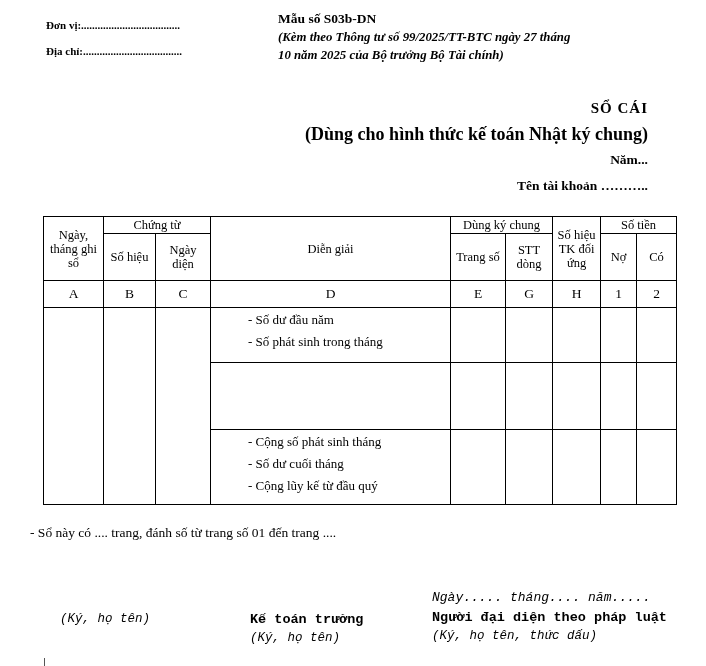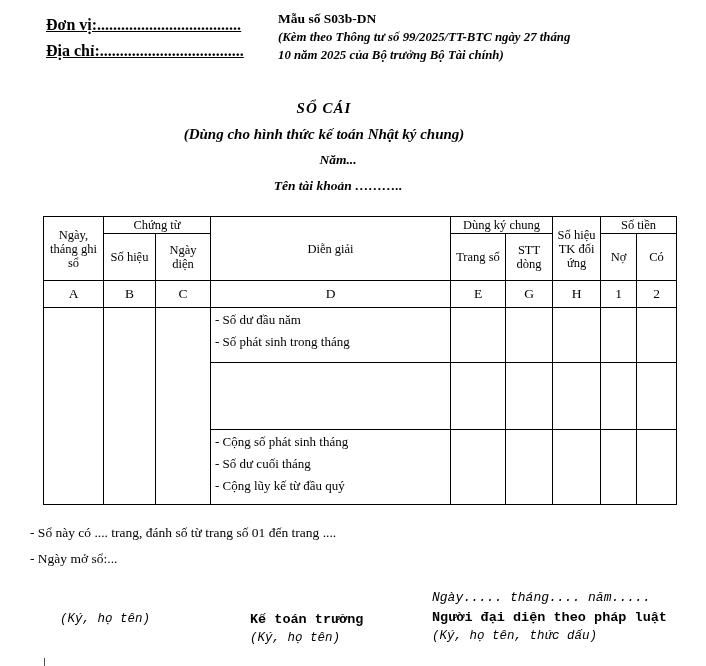--- a/index.html
+++ b/index.html
@@ -24,25 +24,24 @@
     width: 706px;
     height: 92px;
   }
   .unit-block {
     position: absolute;
     left: 46px;
     top: 12px;
     width: 260px;
   }
   .unit-line {
-    font-size: 16px;
+    font-size: 11px;
     font-weight: bold;
     line-height: 26px;
     white-space: nowrap;
-    text-decoration: underline;
   }
   .form-block {
     position: absolute;
     left: 278px;
     top: 10px;
     width: 420px;
     text-align: left;
   }
   .form-code {
     font-size: 13.5px;
@@ -55,31 +54,30 @@
     font-weight: bold;
     line-height: 18px;
   }
 
   
   .title-zone {
     position: absolute;
     top: 96px;
     left: 0;
     width: 648px;
-    text-align: center;
-    font-style: italic;
+    text-align: right;
   }
   .doc-title {
     font-size: 15px;
     font-weight: bold;
     letter-spacing: 1px;
     line-height: 24px;
   }
   .doc-subtitle {
-    font-size: 15px;
+    font-size: 18px;
     font-weight: bold;
     line-height: 24px;
     margin-top: 2px;
   }
   .doc-year,
   .doc-account-name,
   .doc-account-code {
     font-size: 13.5px;
     font-weight: bold;
     line-height: 24px;
@@ -115,20 +113,21 @@
   }
   .desc-cell {
     text-align: left !important;
     vertical-align: top !important;
     padding-left: 4px !important;
   }
   .desc-cell .line {
     line-height: 22px;
     font-size: 13px;
     white-space: nowrap;
+    margin-left: 33px;
   }
   .band-a { height: 52px; }
   .band-b { height: 64px; }
   .band-c { height: 72px; }
 
   
   .notes {
     position: absolute;
     left: 30px;
     top: 520px;
@@ -278,21 +277,20 @@
       <td class="band-c"></td>
       <td class="band-c"></td>
       <td class="band-c"></td>
       <td class="band-c"></td>
     </tr>
   </tbody>
 </table>
 
 <div class="notes">
   <div class="note-line">- Sổ này có .... trang, đánh số từ trang số 01 đến trang ....</div>
-  <div class="note-line">- Ngày mở sổ:...</div>
 </div>
 
 <div class="signatures">
   <div class="sig-col sig-left">
     <div class="sig-hint">(Ký, họ tên)</div>
   </div>
   <div class="sig-col sig-mid">
     <div class="sig-role">Kế toán trưởng</div>
     <div class="sig-hint">(Ký, họ tên)</div>
   </div>

